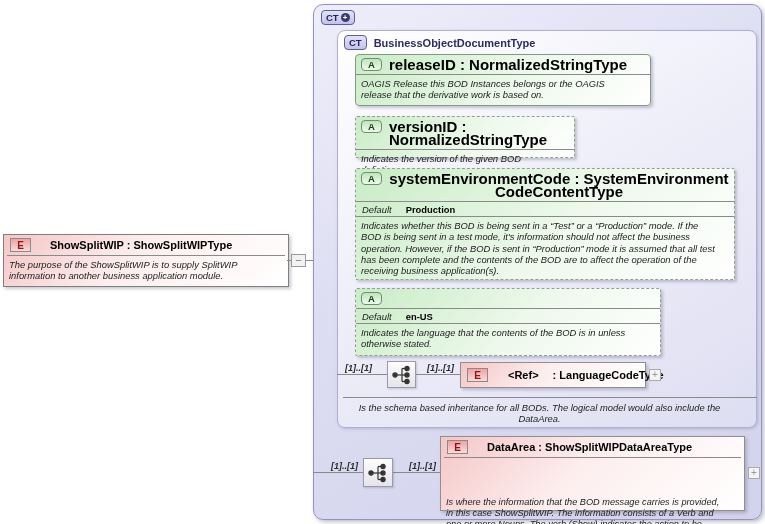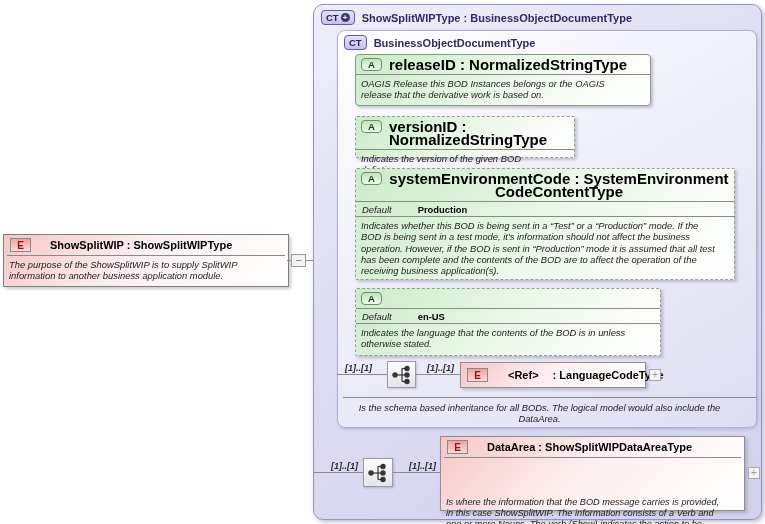--- a/index.html
+++ b/index.html
@@ -34,21 +34,21 @@
   }
   .ct-title { font-weight:bold; font-size:11px; color:#2c2c5e; white-space:nowrap; }
   .attr-box {
     position:absolute; background:linear-gradient(135deg,#c9ecc6 0%,#eef9ec 55%,#ffffff 100%);
     box-shadow:2px 2px 3px rgba(100,100,125,0.35);
   }
   .attr-box.solid { border:1px solid #859a85; border-radius:4px; }
   .attr-box.dashed { border:1px dashed #9a9a9a; border-radius:2px; }
   .attr-title-row { display:flex; align-items:flex-start; gap:7px; padding:3px 5px; border-bottom:1px solid #8a8a8a; }
   .attr-title { font-weight:bold; font-size:15px; color:#000; line-height:13px; }
-  .default-row { display:flex; align-items:center; gap:26px; padding:1px 6px; border-bottom:1px solid #8a8a8a; height:15px; }
+  .default-row { display:flex; align-items:center; gap:14px; padding:1px 6px; border-bottom:1px solid #8a8a8a; height:15px; }
   .default-label { font-style:italic; font-size:9.4px; color:#222; }
   .default-value { font-weight:bold; font-size:9.4px; color:#000; }
   .pink-box {
     position:absolute; background:linear-gradient(135deg,#f5c6c6 0%,#fdeeee 45%,#ffffff 100%);
     border:1px solid #8f8f8f; box-shadow:2px 2px 3px rgba(100,100,125,0.35);
   }
   .occurs { position:absolute; font-size:9px; font-weight:bold; font-style:italic; color:#2a2a2a; white-space:nowrap; }
   .hline { position:absolute; height:1px; background:#8a8a8a; }
   .seq-icon {
     position:absolute; border:1px solid #9a9aa8; background:linear-gradient(180deg,#fdfdfd,#e4e4ea);
@@ -82,21 +82,20 @@
 
   <div style="position:absolute; left:313px; top:4px; width:449px; height:516px;
               border:1px solid #9292c4; border-radius:10px;
               background:linear-gradient(150deg,#eeeefa 0%,#dcdcf2 45%,#d2d2ec 100%);
               box-shadow:2px 2px 4px rgba(90,90,115,0.4);">
     <div class="box-title-row" style="padding:5px 7px;">
       <span class="badge-ct">
         <span>CT</span>
           <span class="plus-circle">+</span>
       </span>
-      <span class="ct-title">ShowSplitWIPType : BusinessObjectDocumentType</span>
     </div>
   </div>
 
   <div style="position:absolute; left:337px; top:30px; width:420px; height:398px;
               border:1px solid #b0b0d6; border-radius:8px;
               background:linear-gradient(150deg,#ffffff 0%,#f0f0fa 40%,#dedef2 100%);
               box-shadow:1px 1px 3px rgba(100,100,125,0.3);">
     <div class="box-title-row" style="padding:4px 6px;">
       <span class="badge-ct">
         <span>CT</span>

